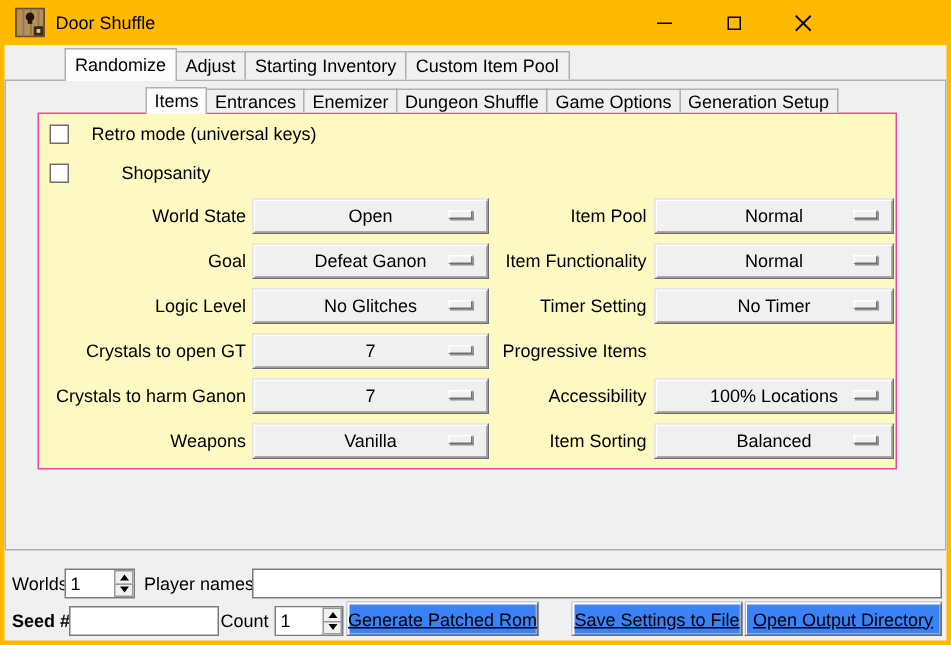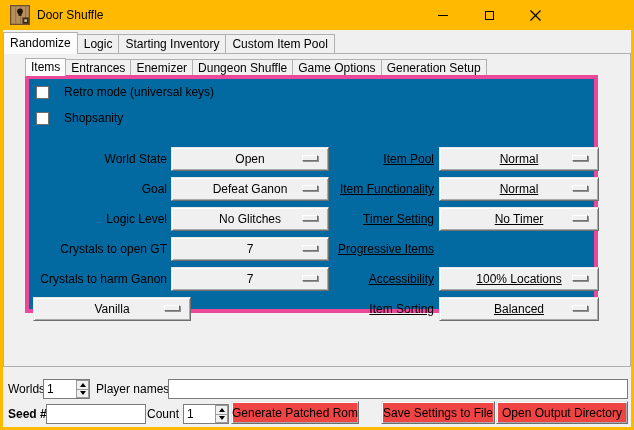--- a/index.html
+++ b/index.html
@@ -17,39 +17,39 @@
   .glyph-min { width:10px; height:1px; background:#000; }
   .glyph-max { width:9px; height:9px; border:1px solid #000; }
 
   
   .body { position:absolute; left:3px; top:30px; width:628px; height:397px; background:#f0f0f0; }
 
   
   .pane-outer { position:absolute; left:0; top:23px; width:628px; height:314px;
                 border:1px solid #b0b0b0; background:#f0f0f0; z-index:1; }
   .pane-inner { position:absolute; left:22px; top:45px; width:573px; height:238px;
-                border:4px solid #ec4899; background:#0369a1; z-index:2; }
-  .tabs { position:absolute; display:flex; align-items:flex-end; z-index:4; }
+                border:1px solid #ec4899; background:#fef9c3; z-index:2; }
+  .tabs { position:absolute; display:flex; align-items:flex-end; z-index:4;padding-left:40px; }
   .tabs-outer { left:0; top:1px; height:22px; }
   .tabs-inner { left:22px; top:27px; height:18px; }
   .tab { border:1px solid #b0b0b0; border-bottom:none; background:#f0f0f0; height:19px;
          padding:0 6px; display:flex; align-items:center; margin-right:-1px; white-space:nowrap; cursor:default; }
   .tabs-inner .tab { height:16px; padding:0 5px; }
   .tab.selected { background:#fcfcfc; height:22px; margin-bottom:-1px; padding-bottom:1px; position:relative; z-index:5; }
-  .tabs-inner .tab.selected { height:18px; }
+  .tabs-inner .tab.selected { height:18px;margin-left:32px; }
 
   
   .check-row { position:absolute; display:flex; align-items:center; height:14px; z-index:3; }
   .checkbox { width:13px; height:13px; background:#fff; border:1px solid #6e6e6e; }
   .check-label { margin-left:15px; white-space:nowrap; }
 
   
-  .opt-col { position:absolute; top:68px; z-index:3; }
+  .opt-col { position:absolute; top:56px; z-index:3; }
   .opt-col-left { left:0; }
-  .opt-col-right { left:250px;text-decoration:underline; }
+  .opt-col-right { left:250px; }
   .opt-row { display:flex; align-items:center; height:24px; margin-bottom:6px; }
   .opt-label { text-align:right; white-space:nowrap; }
   .opt-col-left .opt-label { width:138px; }
   .opt-col-right .opt-label { width:155px; }
   .dd { position:relative; height:24px; background:#f0f0f0; display:flex; align-items:center; justify-content:center;
         border:1px solid; border-color:#e6e6e6 #6e6e6e #6e6e6e #e6e6e6;
         box-shadow: inset 1px 1px 0 #ffffff, inset -1px -1px 0 #a9a9a9; cursor:default; }
   .opt-col-left .dd { width:158px; margin-left:4px; }
   .opt-col-right .dd { width:160px; margin-left:5px; }
   .dd-value { white-space:nowrap; }
@@ -61,23 +61,23 @@
   .entry { position:absolute; height:20px; background:#fff; border:1px solid #7b7b7b;
            font:inherit; padding:0 3px; outline:none; }
   .spin { position:absolute; height:20px; background:#fff; border:1px solid #7b7b7b; }
   .spin input { border:none; outline:none; font:inherit; background:#fff; padding-left:3px;
                 width:calc(100% - 14px); height:100%; }
   .spin-buttons { position:absolute; right:0; top:0; width:13px; height:100%; display:flex; flex-direction:column; }
   .spin-btn { flex:1; background:#f0f0f0; border:1px solid #9a9a9a; display:flex; align-items:center; justify-content:center; cursor:default; }
   .spin-btn + .spin-btn { margin-top:-1px; }
   .arrow-up { width:0; height:0; border-left:3px solid transparent; border-right:3px solid transparent; border-bottom:4px solid #000; }
   .arrow-down { width:0; height:0; border-left:3px solid transparent; border-right:3px solid transparent; border-top:4px solid #000; }
-  .btn { position:absolute; height:23px; background:#ef4444; display:flex; align-items:center; justify-content:center;
+  .btn { position:absolute; height:23px; background:#3b82f6; display:flex; align-items:center; justify-content:center;
          border:1px solid; border-color:#e6e6e6 #6e6e6e #6e6e6e #e6e6e6;
-         box-shadow: inset 1px 1px 0 #ffffff, inset -1px -1px 0 #a9a9a9; white-space:nowrap; cursor:default; overflow:hidden; }
+         box-shadow: inset 1px 1px 0 #ffffff, inset -1px -1px 0 #a9a9a9; white-space:nowrap; cursor:default; overflow:hidden;text-decoration:underline; }
 </style>
 </head>
 <body>
 
 <div class="window">
 
   <div class="titlebar">
     <svg class="title-icon" viewBox="0 0 16 16">
       <rect x="0" y="0" width="16" height="16" fill="#6b4f2e"></rect>
       <rect x="1" y="1" width="14" height="14" fill="#b5905c"></rect>
@@ -104,41 +104,41 @@
         </svg>
       </div>
     </div>
   </div>
 
   <div class="body">
 
     <div class="pane-outer"></div>
     <div class="tabs tabs-outer">
       <div class="tab selected">Randomize</div>
-      <div class="tab">Logic</div>
+      <div class="tab">Adjust</div>
       <div class="tab">Starting Inventory</div>
       <div class="tab">Custom Item Pool</div>
     </div>
 
     <div class="tabs tabs-inner">
       <div class="tab selected">Items</div>
       <div class="tab">Entrances</div>
       <div class="tab">Enemizer</div>
       <div class="tab">Dungeon Shuffle</div>
       <div class="tab">Game Options</div>
       <div class="tab">Generation Setup</div>
     </div>
 
     <div class="pane-inner">
 
       <div class="check-row" style="left:7px; top:6px;">
         <div class="checkbox"></div>
         <span class="check-label">Retro mode (universal keys)</span>
       </div>
-      <div class="check-row" style="left:7px; top:32px;">
+      <div class="check-row" style="left:7px; top:32px;gap:20px;">
         <div class="checkbox"></div>
         <span class="check-label">Shopsanity</span>
       </div>
 
       <div class="opt-col opt-col-left">
         <div class="opt-row">
           <span class="opt-label">World State</span>
           <div class="dd">
             <span class="dd-value">Open</span>
             <div class="dd-indicator"></div>
@@ -166,20 +166,21 @@
           </div>
         </div>
         <div class="opt-row">
           <span class="opt-label">Crystals to harm Ganon</span>
           <div class="dd">
             <span class="dd-value">7</span>
             <div class="dd-indicator"></div>
           </div>
         </div>
         <div class="opt-row">
+          <span class="opt-label">Weapons</span>
           <div class="dd">
             <span class="dd-value">Vanilla</span>
             <div class="dd-indicator"></div>
           </div>
         </div>
       </div>
 
       <div class="opt-col opt-col-right">
         <div class="opt-row">
           <span class="opt-label">Item Pool</span>

